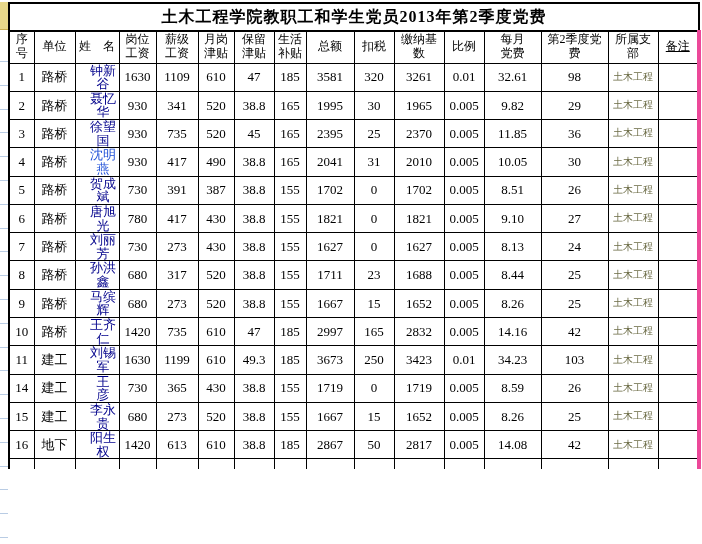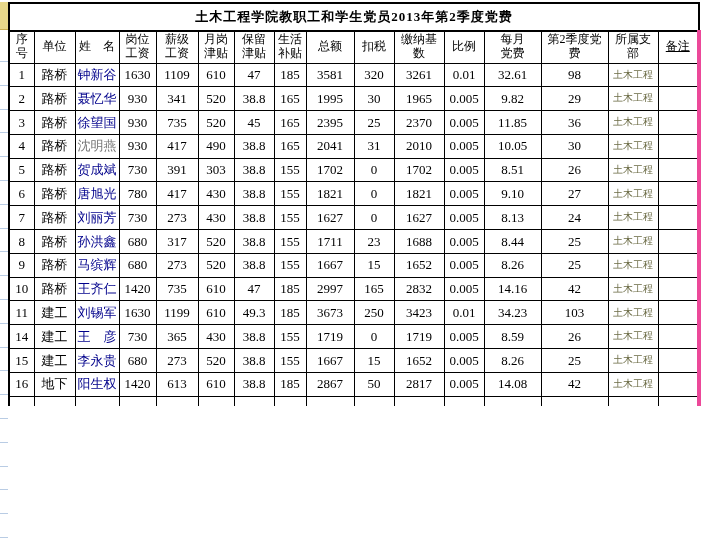--- a/index.html
+++ b/index.html
@@ -19,31 +19,31 @@
     border-collapse:collapse;table-layout:fixed;
   }
   #sheet td{
     box-sizing:border-box;border:1px solid #000;
     text-align:center;vertical-align:middle;overflow:hidden;
     font-size:13px;color:#000;padding:0 1px;line-height:1.05;
   }
   #sheet tr.title-row td{
     border-top:2px solid #000;border-left:2px solid #000;border-right:2px solid #000;
     border-bottom:2px solid #000;
-    font-weight:bold;font-size:13px;letter-spacing:1px;height:28px;background:#fff;
+    font-weight:bold;font-size:16px;letter-spacing:1px;height:28px;background:#fff;
   }
   #sheet tr.header-row td{
     height:32px;font-size:12px;white-space:pre-line;line-height:1.15;padding:0;
   }
   #sheet tr.data-row td{height:23.8px;}
   #sheet tr.stub-row td{height:10px;border-bottom:none;}
   #sheet td.first-col{border-left:2px solid #000;}
   #sheet td.last-col{border-right:4px solid #ec4899;text-decoration:underline;}
-  #sheet td.name{color:#00008B;}
-  #sheet td.name.green{color:#737373;}
+  #sheet td.name{color:#00008B;padding-left:13px;}
+  #sheet td.name.green{color:#1d4ed8;}
   #sheet td.branch{font-size:10px;color:#6b6b45;letter-spacing:0;}
   
   col.c0{width:25px;}  col.c1{width:41px;}  col.c2{width:44px;}  col.c3{width:37px;}
   col.c4{width:42px;}  col.c5{width:36px;}  col.c6{width:40px;}  col.c7{width:32px;}
   col.c8{width:48px;}  col.c9{width:40px;}  col.c10{width:50px;} col.c11{width:40px;}
   col.c12{width:57px;} col.c13{width:67px;} col.c14{width:50px;} col.c15{width:41px;}
 </style>
 </head>
 <body>
 
@@ -195,21 +195,21 @@
           <td>30</td>
           <td class="branch">土木工程</td>
           <td class="last-col"></td>
         </tr>
         <tr class="data-row">
           <td class="first-col">5</td>
           <td>路桥</td>
           <td class="name">贺成斌</td>
           <td>730</td>
           <td>391</td>
-          <td>303</td>
+          <td>387</td>
           <td>38.8</td>
           <td>155</td>
           <td>1702</td>
           <td>0</td>
           <td>1702</td>
           <td>0.005</td>
           <td>8.51</td>
           <td>26</td>
           <td class="branch">土木工程</td>
           <td class="last-col"></td>

